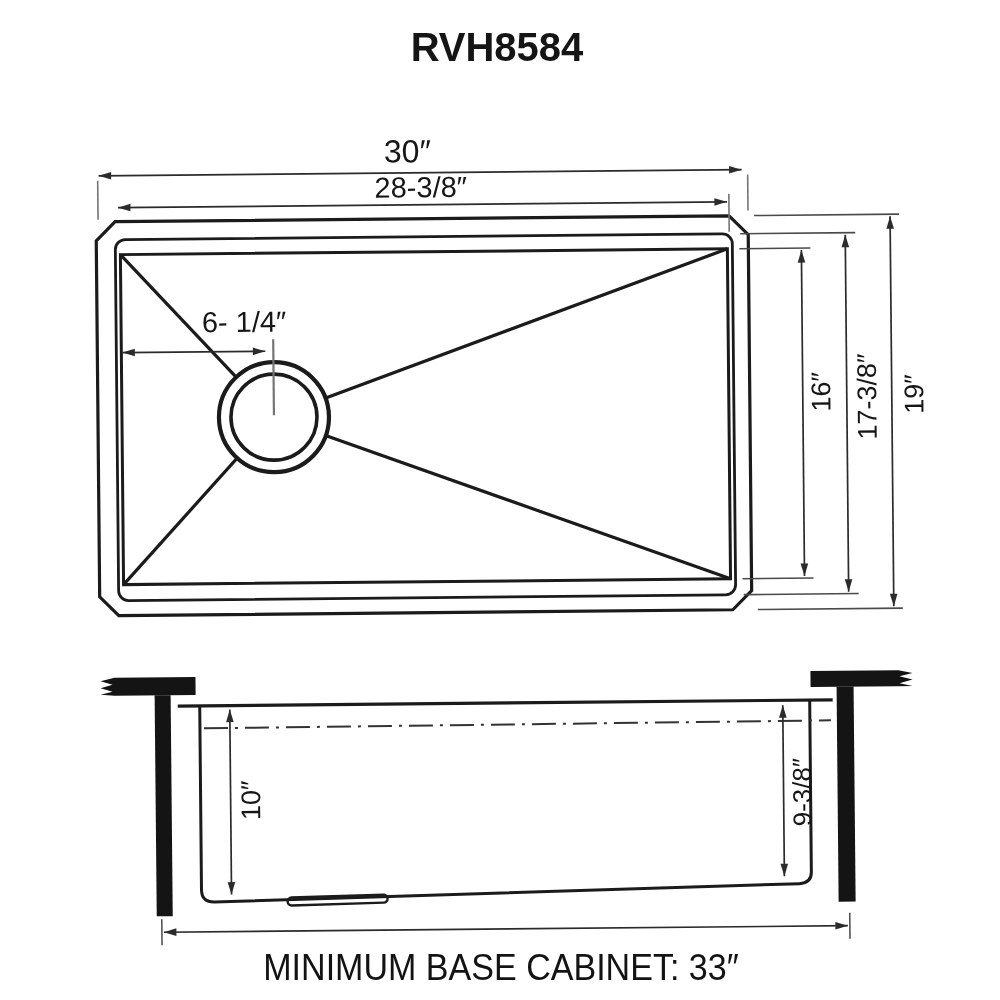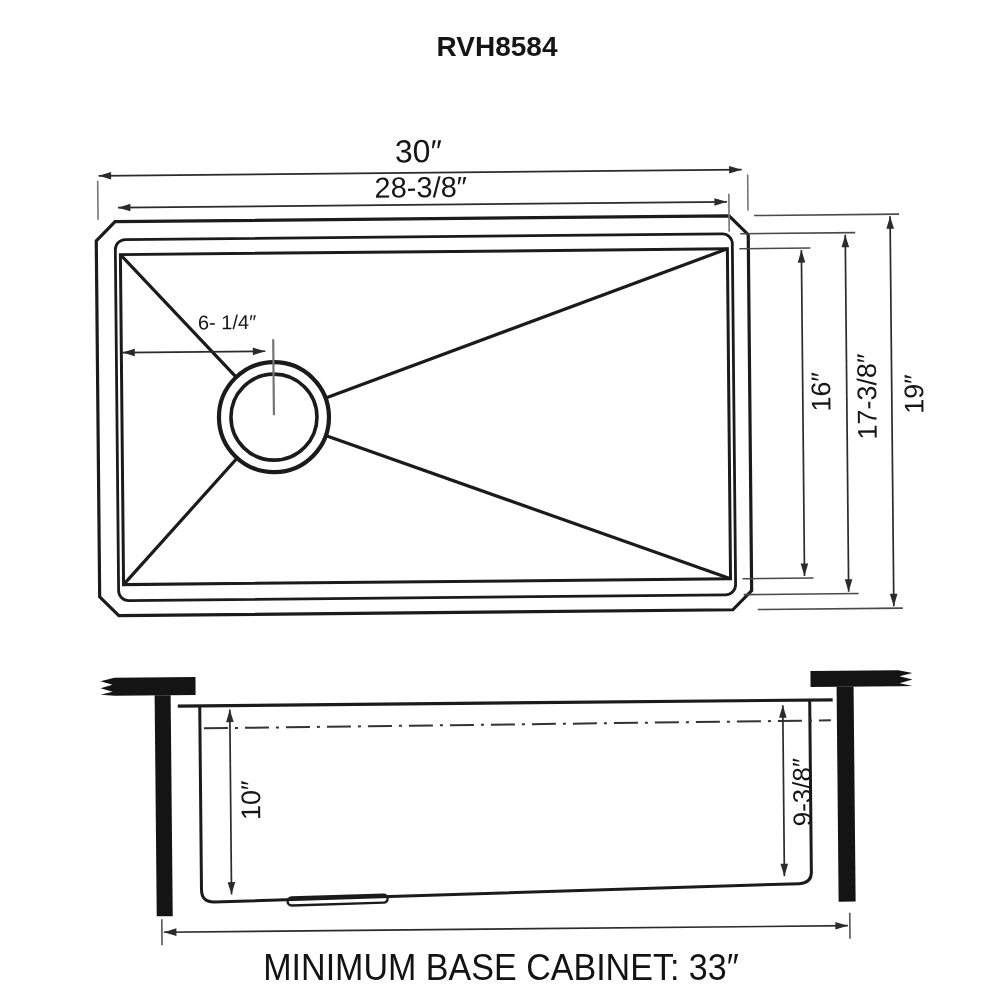--- a/index.html
+++ b/index.html
@@ -1,27 +1,27 @@
 <!DOCTYPE html>
 <html><head>
 <meta charset="utf-8">
 <style>
   html,body{margin:0;padding:0;background:#fff;}
   .page{position:relative;width:1000px;height:1000px;background:#ffffff;overflow:hidden;
         font-family:"Liberation Sans","DejaVu Sans",sans-serif;color:#151515;}
   .title{position:absolute;left:497px;top:47px;transform:translate(-50%,-50%);
-         font-size:28px;font-weight:bold;letter-spacing:0px;white-space:nowrap;}
+         font-size:40px;font-weight:bold;letter-spacing:0px;white-space:nowrap;}
   .drawing{position:absolute;left:0;top:0;width:1000px;height:1000px;
            transform:rotate(-0.55deg);transform-origin:500px 420px;}
   .drawing svg{position:absolute;left:0;top:0;}
   .lbl{position:absolute;transform:translate(-50%,-50%);white-space:nowrap;color:#161616;}
   .rot{transform:translate(-50%,-50%) rotate(-90deg);}
-  .lbl-w30   {left:421px;top:151px;font-size:32px;}
+  .lbl-w30   {left:410px;top:151px;font-size:32px;}
   .lbl-w283  {left:423px;top:187px;font-size:29px;text-align:right;}
-  .lbl-drain {left:228px;top:320px;font-size:20px;}
+  .lbl-drain {left:245px;top:320px;font-size:29px;}
   .lbl-d16   {left:822px;top:395px;font-size:27px;}
   .lbl-d173  {left:868px;top:400px;font-size:27px;}
   .lbl-d19   {left:915px;top:398px;font-size:27px;}
   .lbl-h10   {left:248px;top:798px;font-size:27px;}
   .lbl-h938  {left:799px;top:795px;font-size:26px;}
   .footer{position:absolute;left:501px;top:968px;transform:translate(-50%,-50%) scaleX(.92);
           font-size:37px;font-weight:500;white-space:nowrap;color:#131313;}
 </style>
 </head>
 <body>

